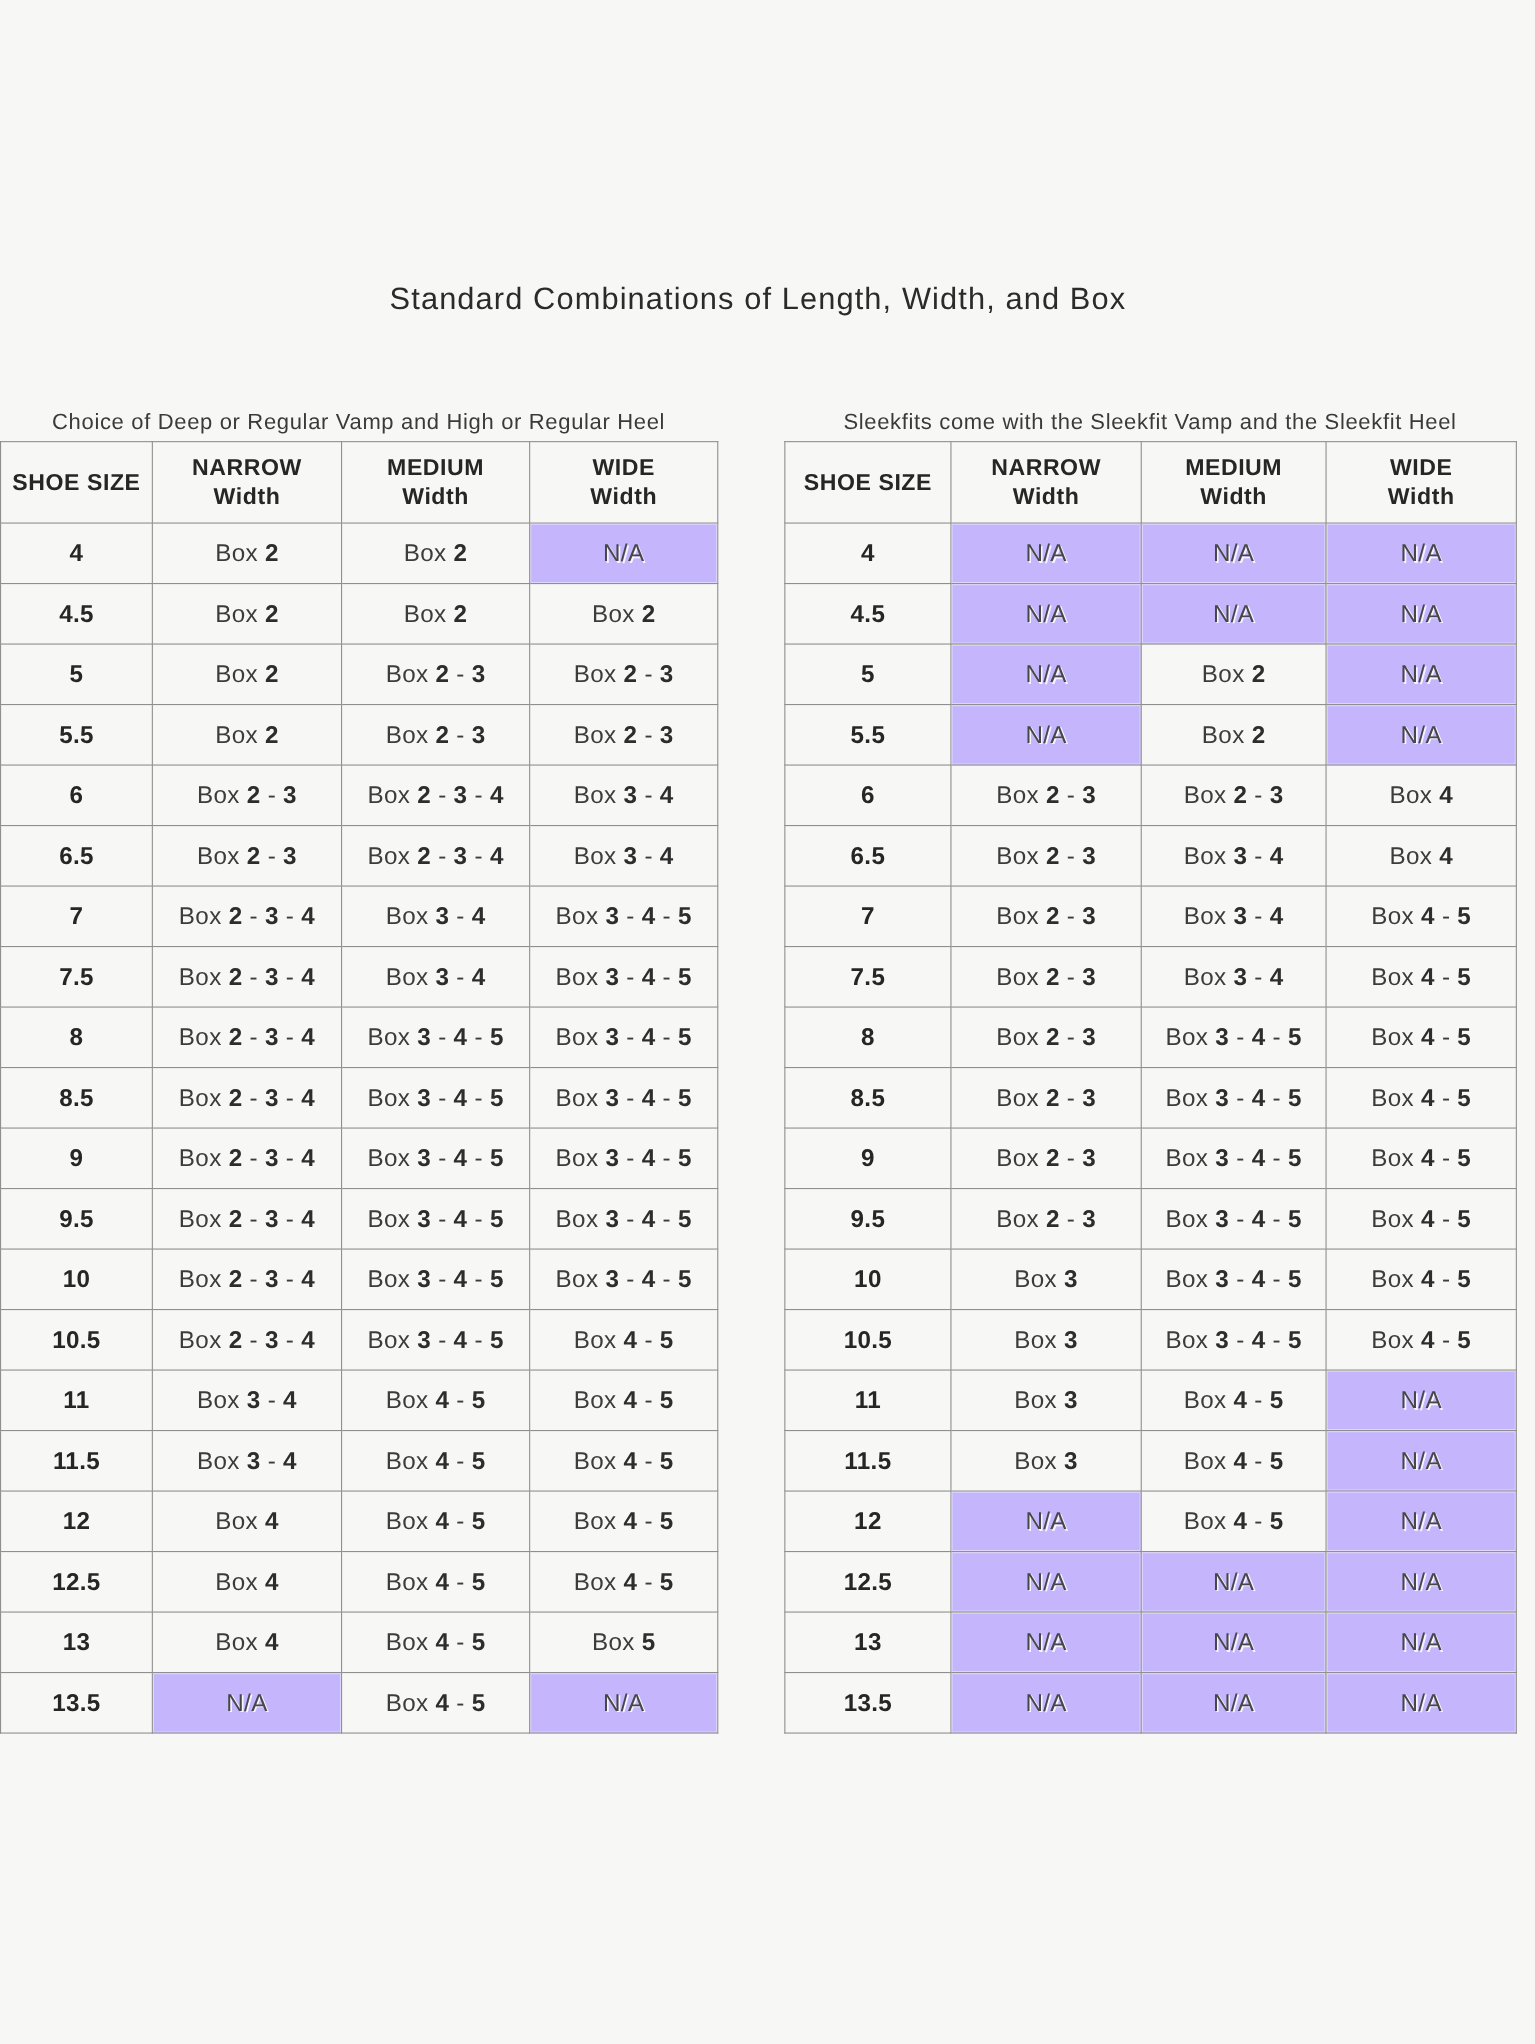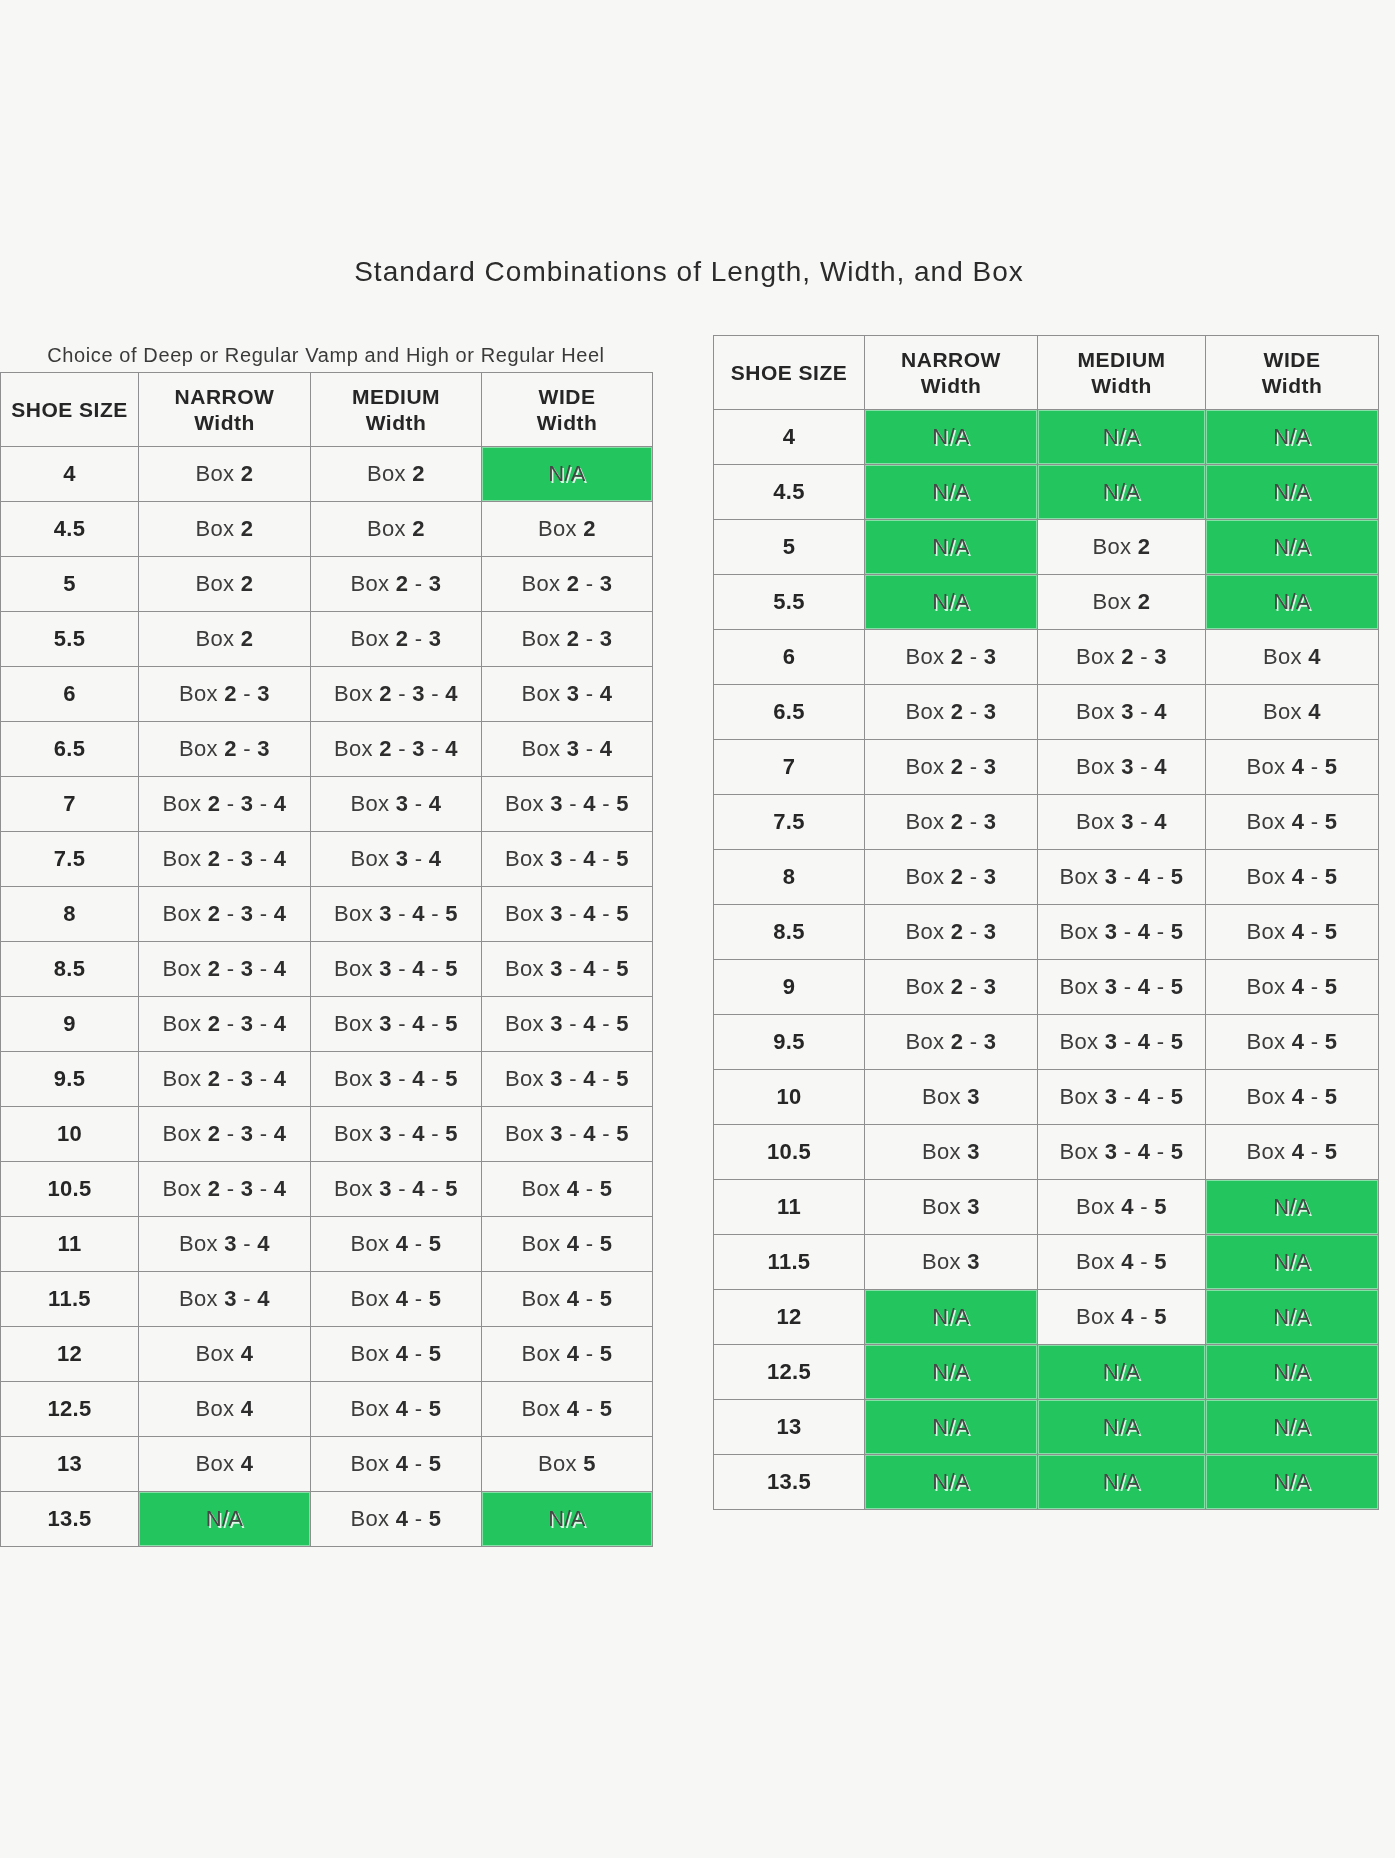--- a/index.html
+++ b/index.html
@@ -14,39 +14,39 @@
     position:absolute;top:237px;left:0;width:1378px;
     text-align:center;font-size:28px;font-weight:400;letter-spacing:1px;color:#2b2b2b;
   }
   .block{position:absolute;top:331px;}
   .block-standard{left:0;width:652px;}
   .block-sleekfit{left:713px;width:665px;}
   .block h2{
     margin:0;text-align:center;font-size:26px;font-weight:400;letter-spacing:1px;color:#2b2b2b;line-height:30px;
   }
   .block .subtitle{
-    margin:11px 0 0 0;text-align:center;font-size:20px;font-weight:400;letter-spacing:.6px;color:#3a3a3a;line-height:26px;
+    margin:40px 0 0 0;text-align:center;font-size:20px;font-weight:400;letter-spacing:.6px;color:#3a3a3a;line-height:26px;
   }
   table.size-table{
     border-collapse:collapse;table-layout:fixed;margin-top:4px;width:100%;
   }
   .size-table th,.size-table td{
     border:1.5px solid #8f8f8f;text-align:center;vertical-align:middle;padding:0;
     overflow:hidden;white-space:nowrap;
   }
   .size-table thead th{
     height:73px;font-size:21px;font-weight:700;letter-spacing:.5px;line-height:26px;color:#262626;
   }
   .size-table tbody td{
     height:54px;font-size:22px;font-weight:400;letter-spacing:.3px;color:#3c3c3c;
   }
   .size-table tbody td.size{font-weight:700;color:#262626;}
   .size-table td .n{font-weight:700;color:#2d2d2d;font-style:normal;}
   .size-table td.na{
-    background:#22c55e;color:#474747;
+    background:#c4b5fd;color:#474747;
     text-shadow:1.5px 1.5px 0 rgba(255,255,255,.85);
     box-shadow:inset 0 0 0 1px rgba(255,255,255,.45);
   }
 </style>
 </head>
 <body>
 
 <h1 class="page-title">Standard Combinations of Length, Width, and Box</h1>
 
 <section class="block block-standard">
@@ -185,20 +185,21 @@
           <td class="size">13.5</td>
           <td class="na">N/A</td>
           <td>Box <b class="n">4</b> - <b class="n">5</b></td>
           <td class="na">N/A</td>
         </tr>
       </tbody>
     </table>
 </section>
 
 <section class="block block-sleekfit">
+  <p class="subtitle">Sleekfits come with the Sleekfit Vamp and the Sleekfit Heel</p>
   <table class="size-table">
     <colgroup>
       <col style="width:151px">
         <col style="width:173px">
         <col style="width:168px">
         <col style="width:173px">
     </colgroup>
   <thead>
         <tr>
           <th><span>SHOE SIZE</span></th>

